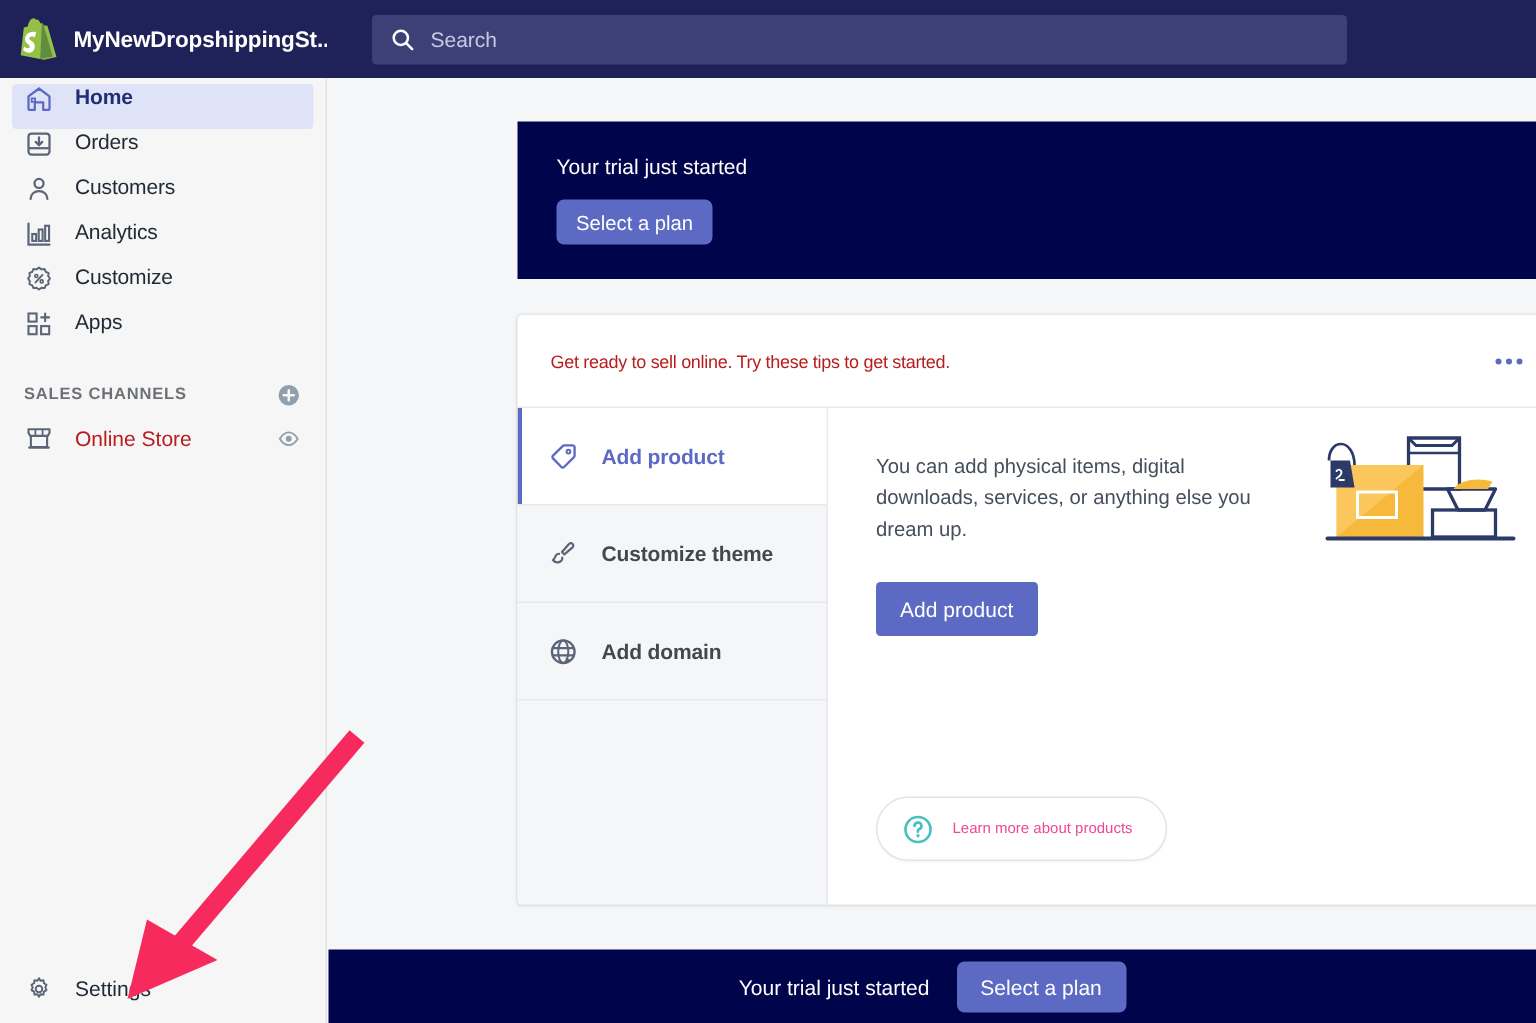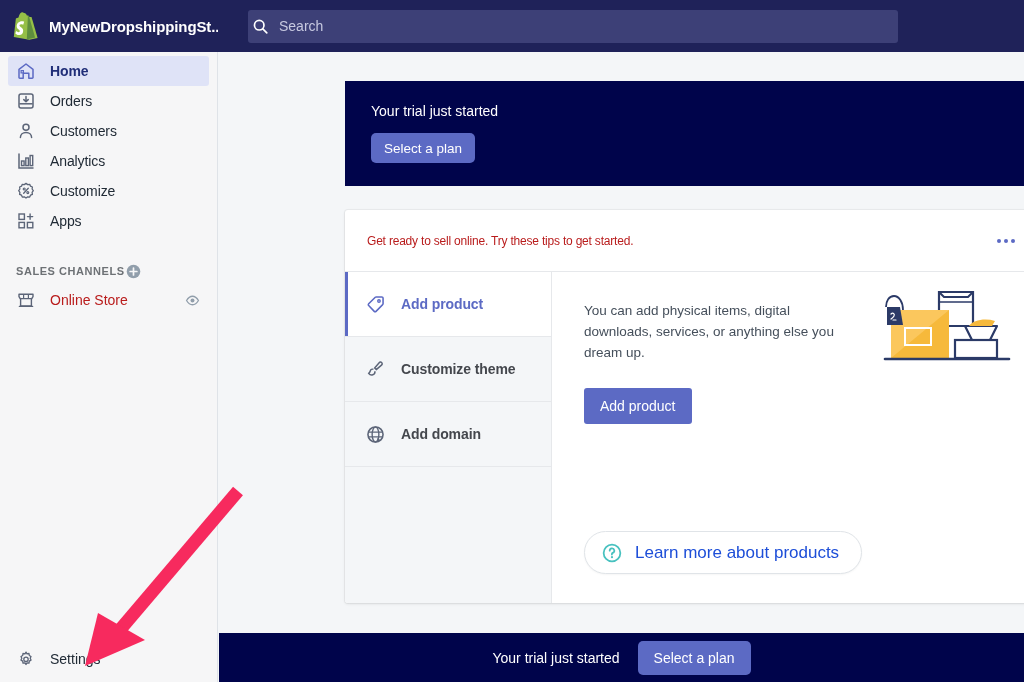--- a/index.html
+++ b/index.html
@@ -28,56 +28,56 @@
     color: #ffffff; font-size: 15px; font-weight: bold;
     letter-spacing: -0.1px;
     white-space: nowrap; overflow: hidden;
   }
   .searchwrap {
     margin-left: 30px;
     width: 650px; height: 33px;
     background: #3d4077;
     border-radius: 3px;
     display: flex; align-items: center;
-    padding: 0 4px; gap: 10px;
+    padding: 0 12px; gap: 10px;
   }
   .search-icon { width: 17px; height: 17px; flex: 0 0 auto; }
   .search-input {
     flex: 1; background: transparent; border: none; outline: none;
     color: #ffffff; font-size: 14px;
     font-family: "Liberation Sans", sans-serif;
   }
   .search-input::placeholder { color: #c7c9e0; opacity: 1; }
 
   
   .sidebar {
     position: absolute; top: 52px; left: 0;
     width: 218px; height: 630px;
     background: #f6f6f7;
     border-right: 1px solid #dfe3e8;
     z-index: 10;
   }
   .nav { padding: 4px 8px 0 8px; }
   .nav-item {
-    display: flex; align-items: center; gap: 14px;
+    display: flex; gap: 14px;
     height: 30px; padding: 0 8px; margin-bottom: 0px;
     border-radius: 3px;
     cursor: pointer;
   }
   .nav-item .label {
     font-size: 14px; color: #212b36; letter-spacing: -0.1px;
   }
   .nav-item.active { background: #dfe3f7; }
   .nav-item.active .label { color: #202e78; font-weight: bold; }
   .nav-ico { width: 20px; height: 20px; flex: 0 0 auto; display:block; }
 
   .section-head {
-    display: flex; align-items: center; 
+    display: flex; align-items: center; justify-content: space-between;
     padding: 0 16px 0 16px;
-    height: 26px; margin-top: 22px;
+    height: 26px; margin-top: 14px;
   }
   .section-title {
     font-size: 11px; font-weight: bold; letter-spacing: 0.55px;
     color: #6d7175;
   }
   .channel-row {
     display: flex; align-items: center; justify-content: space-between;
     padding: 0 16px; height: 32px; cursor: pointer;
   }
   .channel-left { display: flex; align-items: center; gap: 14px; }
@@ -187,21 +187,21 @@
   .learn-pill {
     position: absolute; left: 32px; bottom: 29px;
     display: flex; align-items: center; gap: 12px;
     height: 43px; padding: 0 22px 0 16px;
     background: #ffffff;
     border: 1px solid #e0e4e8;
     border-radius: 22px;
     cursor: pointer;
     box-shadow: 0 1px 2px rgba(0,0,0,0.04);
   }
-  .learn-pill .label { font-size: 17px; color: #1d4ed8; }
+  .learn-pill .label { font-size: 10px; color: #ec4899; }
 
   
   .bottombar {
     position: absolute; left: 219px; bottom: 0;
     width: 805px; height: 49px;
     background: #00044b;
     display: flex; align-items: center; justify-content: center; gap: 18px;
     z-index: 15;
   }
   .bottombar .msg { color: #ffffff; font-size: 14px; }

